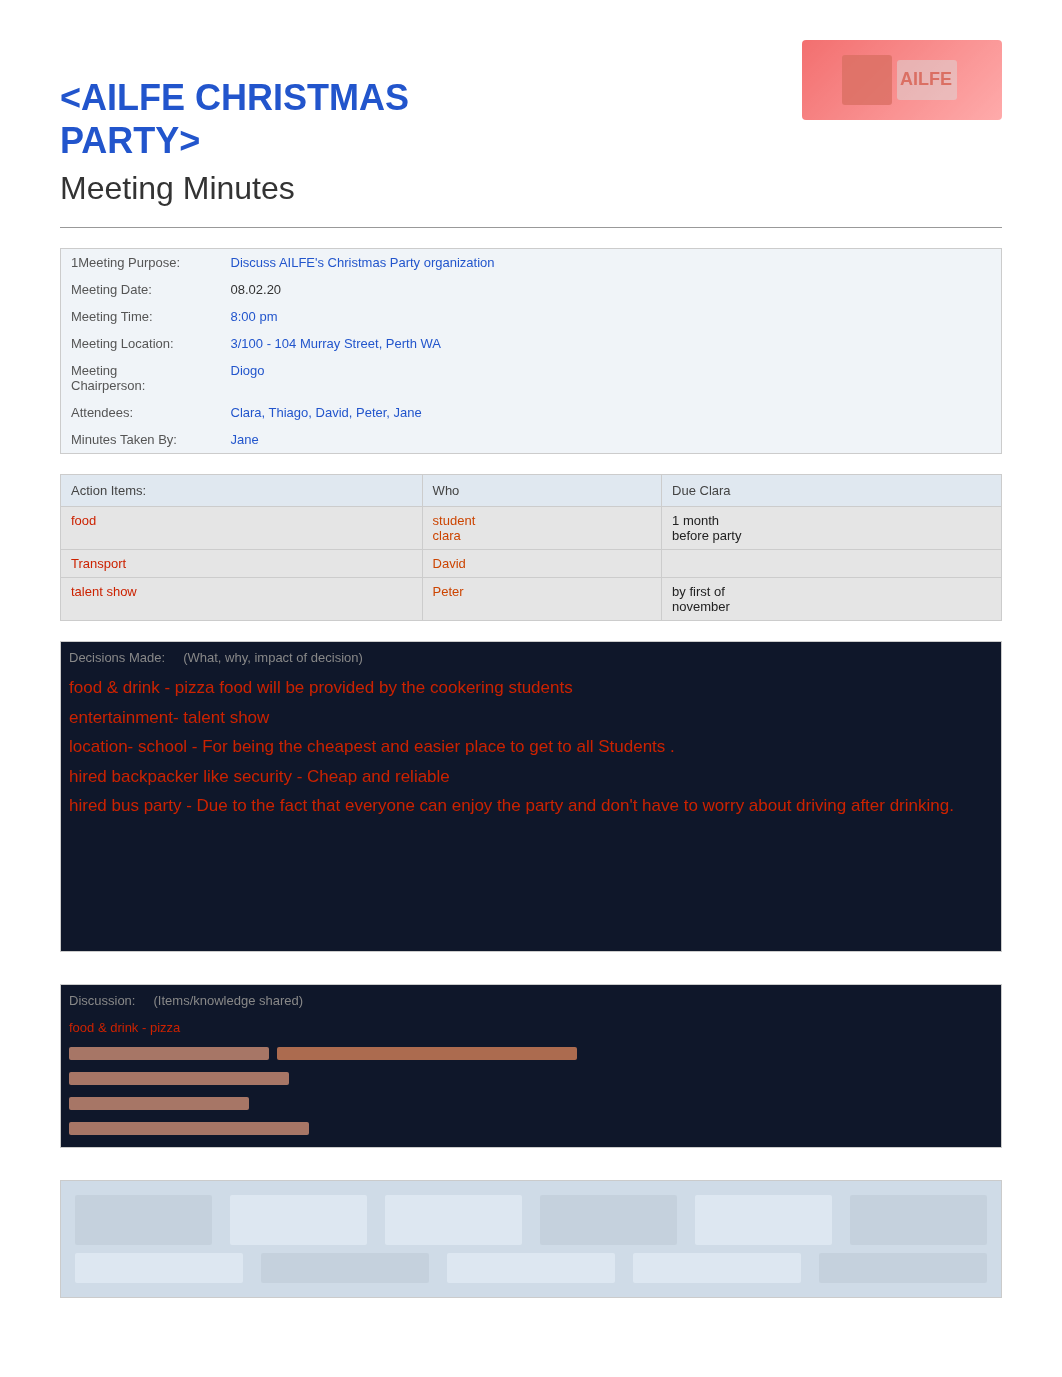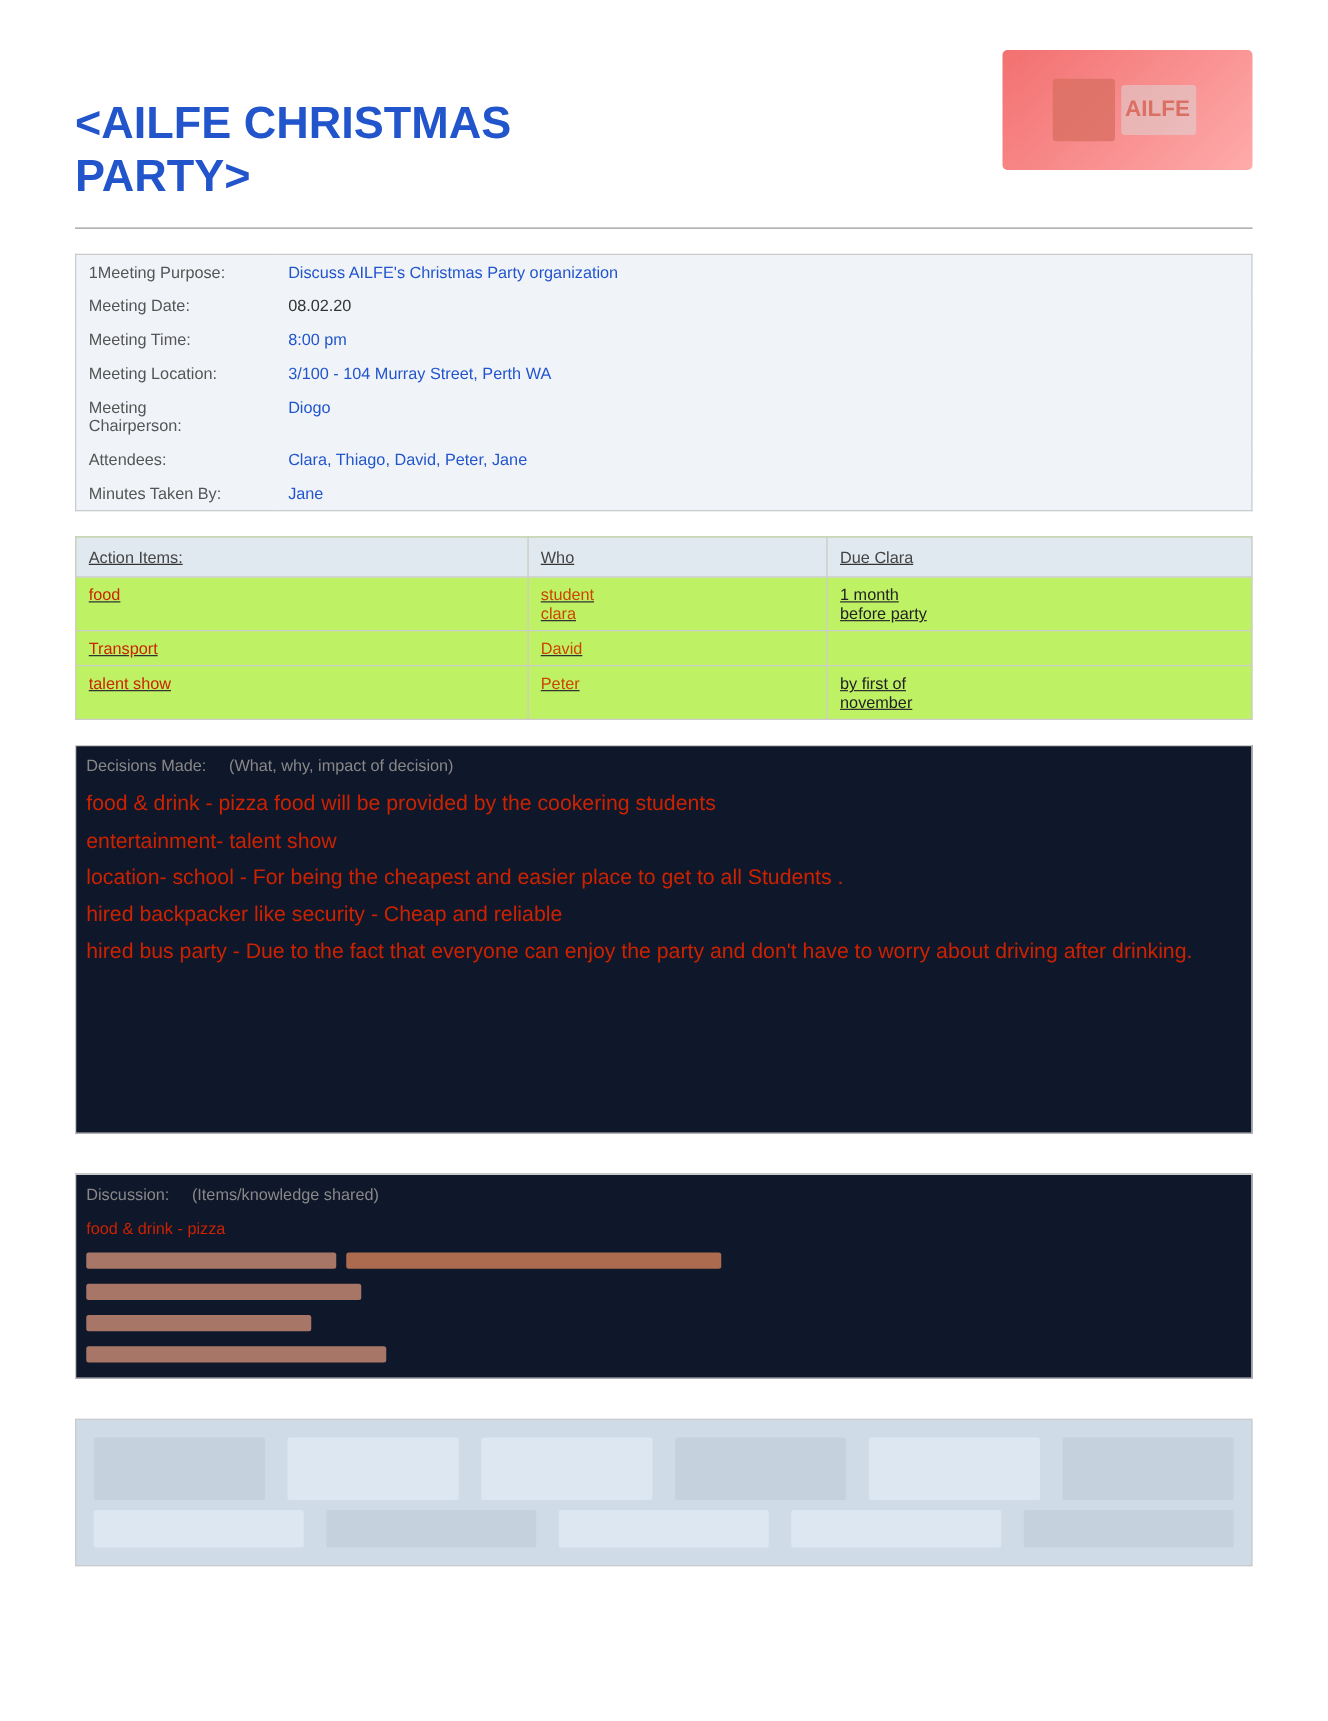--- a/index.html
+++ b/index.html
@@ -25,21 +25,21 @@
       margin-top: 36px;
     }
     .title-block h2 {
       color: #333;
       font-size: 32px;
       font-weight: normal;
       margin-top: 8px;
     }
     .logo-area {
       width: 200px;
-      height: 96px;
+      height: 80px;
       background: linear-gradient(135deg, #e33, #f88);
       border-radius: 4px;
       display: flex;
       align-items: center;
       justify-content: center;
       font-size: 24px;
       font-weight: bold;
       color: #fff;
       opacity: 0.7;
     }
@@ -69,22 +69,21 @@
       color: #2255cc;
     }
     .info-table td.value-dark {
       color: #333;
     }
     .action-table {
       width: 100%;
       border-collapse: collapse;
       margin-bottom: 20px;
       border: 1px solid #ccc;
-      background: #bef264;
-      text-decoration: underline;
+      background: #e5e5e5;
     }
     .action-table thead tr {
       background: #e0e8f0;
     }
     .action-table th {
       padding: 8px 10px;
       font-size: 13px;
       font-weight: normal;
       color: #444;
       text-align: left;
@@ -167,20 +166,21 @@
   </style>
 </head>
 <body>
 
 <div class="header-section">
   <div class="title-block">
     <h1>
       <span>&lt;AILFE CHRISTMAS</span><br>
       <span>PARTY&gt;</span>
     </h1>
+    <h2>Meeting Minutes</h2>
   </div>
   <div class="logo-area">
     <svg width="120" height="60" viewBox="0 0 120 60">
       <rect x="0" y="5" width="50" height="50" fill="#cc3322" opacity="0.8" rx="3"></rect>
       <rect x="55" y="10" width="60" height="40" fill="#cccccc" opacity="0.5" rx="3"></rect>
       <text x="58" y="35" font-size="18" fill="#cc3322" font-weight="bold">AILFE</text>
     </svg>
   </div>
 </div>
 

